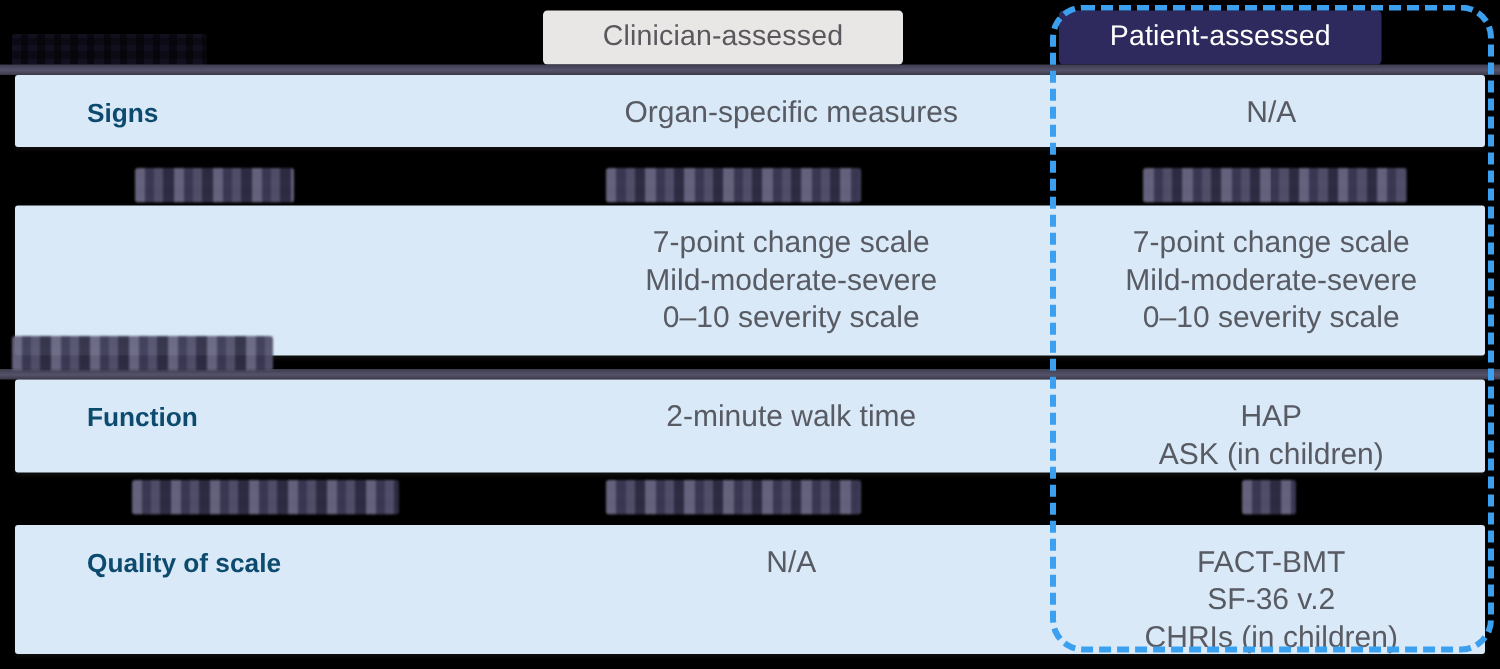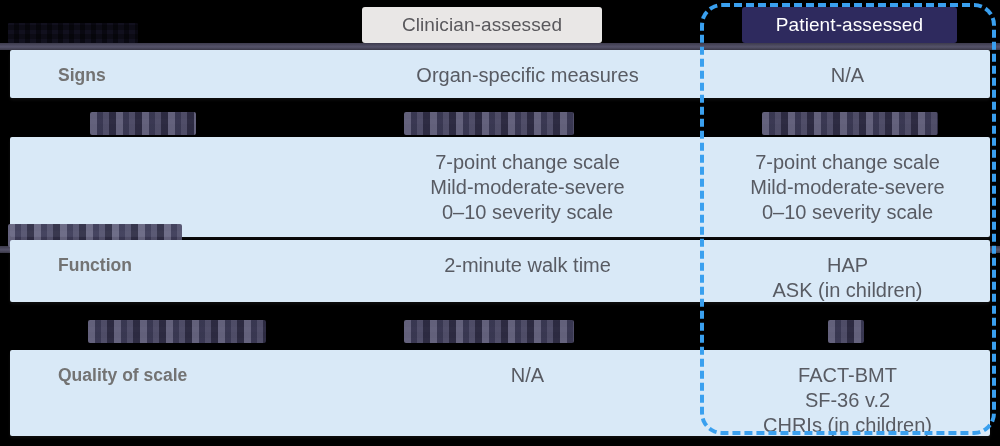--- a/index.html
+++ b/index.html
@@ -9,21 +9,21 @@
   }
   #stage{position:relative;width:1000px;height:446px;background:#000;}
 
   
   .pill{
     position:absolute;top:7px;height:36px;
     display:flex;align-items:center;justify-content:center;
     font-size:19px;letter-spacing:.1px;border-radius:3px;
   }
   .pill-clin{left:362px;width:240px;background:#e9e7e6;color:#59585c;}
-  .pill-pat {left:742px;width:215px;background:#2e2a5e;color:#ffffff;}
+  .pill-pat {left:706px;width:215px;background:#2e2a5e;color:#ffffff;}
 
   
   .title-redact{
     position:absolute;left:8px;top:23px;width:130px;height:20px;
     background:#1b1a24;
     background-image:
       repeating-linear-gradient(90deg,rgba(90,88,112,.95) 0 6px,rgba(44,42,62,.95) 6px 11px),
       repeating-linear-gradient(0deg,rgba(120,118,140,.35) 0 4px,rgba(20,19,28,.35) 4px 9px);
     background-blend-mode:overlay;
     opacity:.92;border-radius:1px;
@@ -40,21 +40,21 @@
     box-shadow:0 2px 3px rgba(255,255,255,.06);
   }
   .row .cell{
     position:absolute;top:0;height:100%;
     display:flex;flex-direction:column;align-items:center;justify-content:flex-start;
     padding-top:13px;box-sizing:border-box;
     color:#585b63;font-size:20px;line-height:25px;text-align:center;
   }
   .row .cell.lbl{
     align-items:flex-start;padding-left:48px;
-    color:#737373;font-weight:bold;font-size:17.5px;
+    color:#0c4a6e;font-weight:bold;font-size:17.5px;
   }
   .cell.c-lbl  {left:0;    width:340px;}
   .cell.c-clin {left:340px;width:355px;}
   .cell.c-pat  {left:695px;width:285px;}
 
   
   .redact{
     position:absolute;height:23px;border-radius:2px;
     background-color:#252334;
     background-image:
@@ -112,21 +112,21 @@
     </div>
     <div class="cell c-pat">
       <span>7-point change scale</span>
       <span>Mild-moderate-severe</span>
       <span>0–10 severity scale</span>
     </div>
   </div>
 
   <div class="redact" style="left:8px;top:224px;width:174px"></div>
 
-  <div class="row" style="top:240px;height:62px">
+  <div class="row" style="top:253px;height:62px">
     <div class="cell lbl c-lbl">Function</div>
     <div class="cell c-clin">
       <span>2-minute walk time</span>
     </div>
     <div class="cell c-pat">
       <span>HAP</span>
       <span>ASK (in children)</span>
     </div>
   </div>
 

